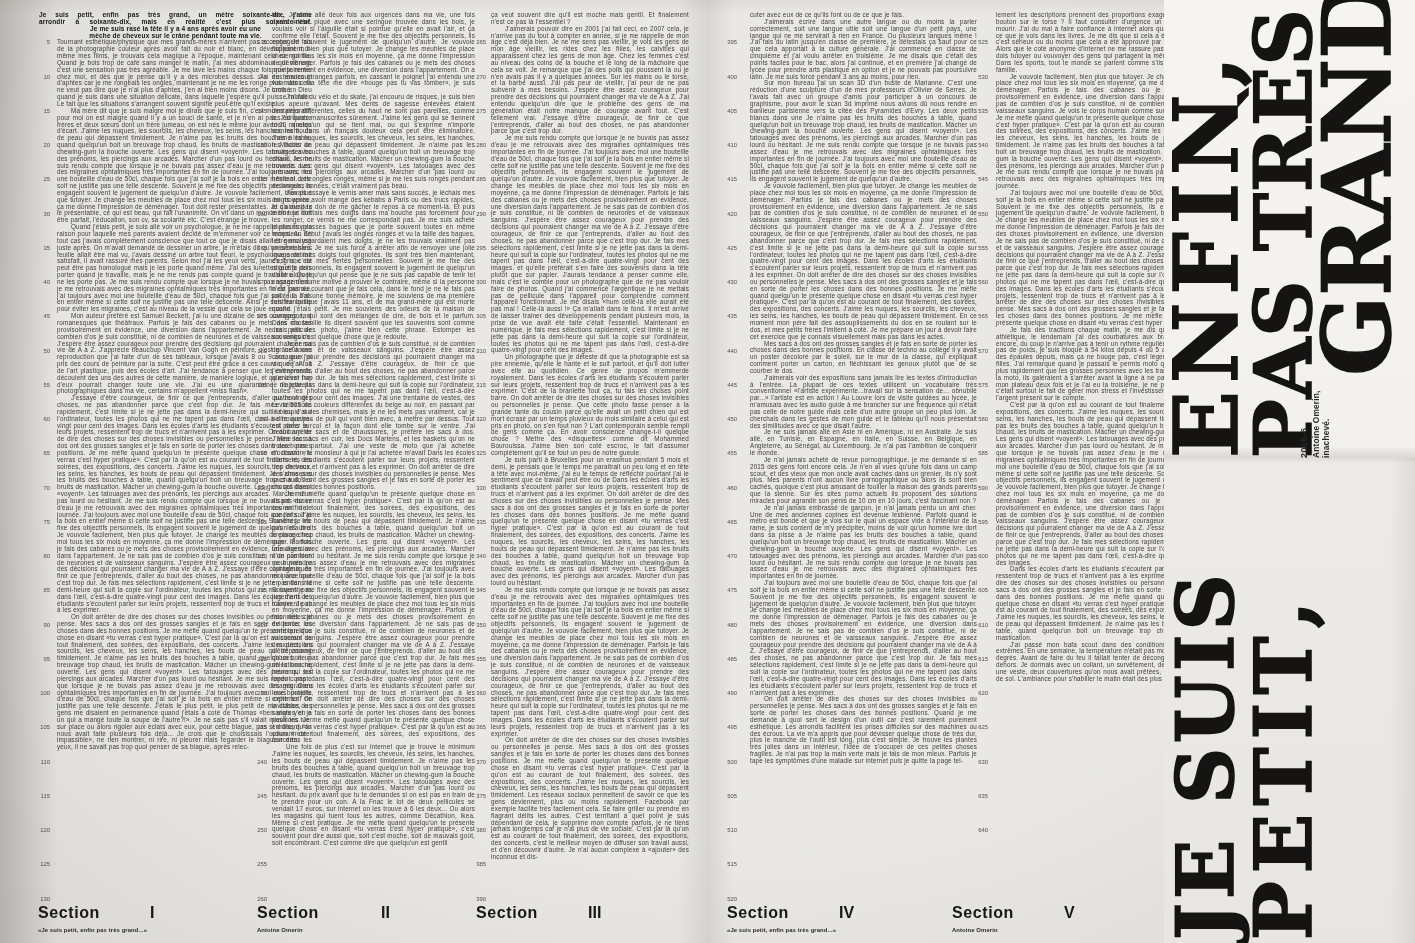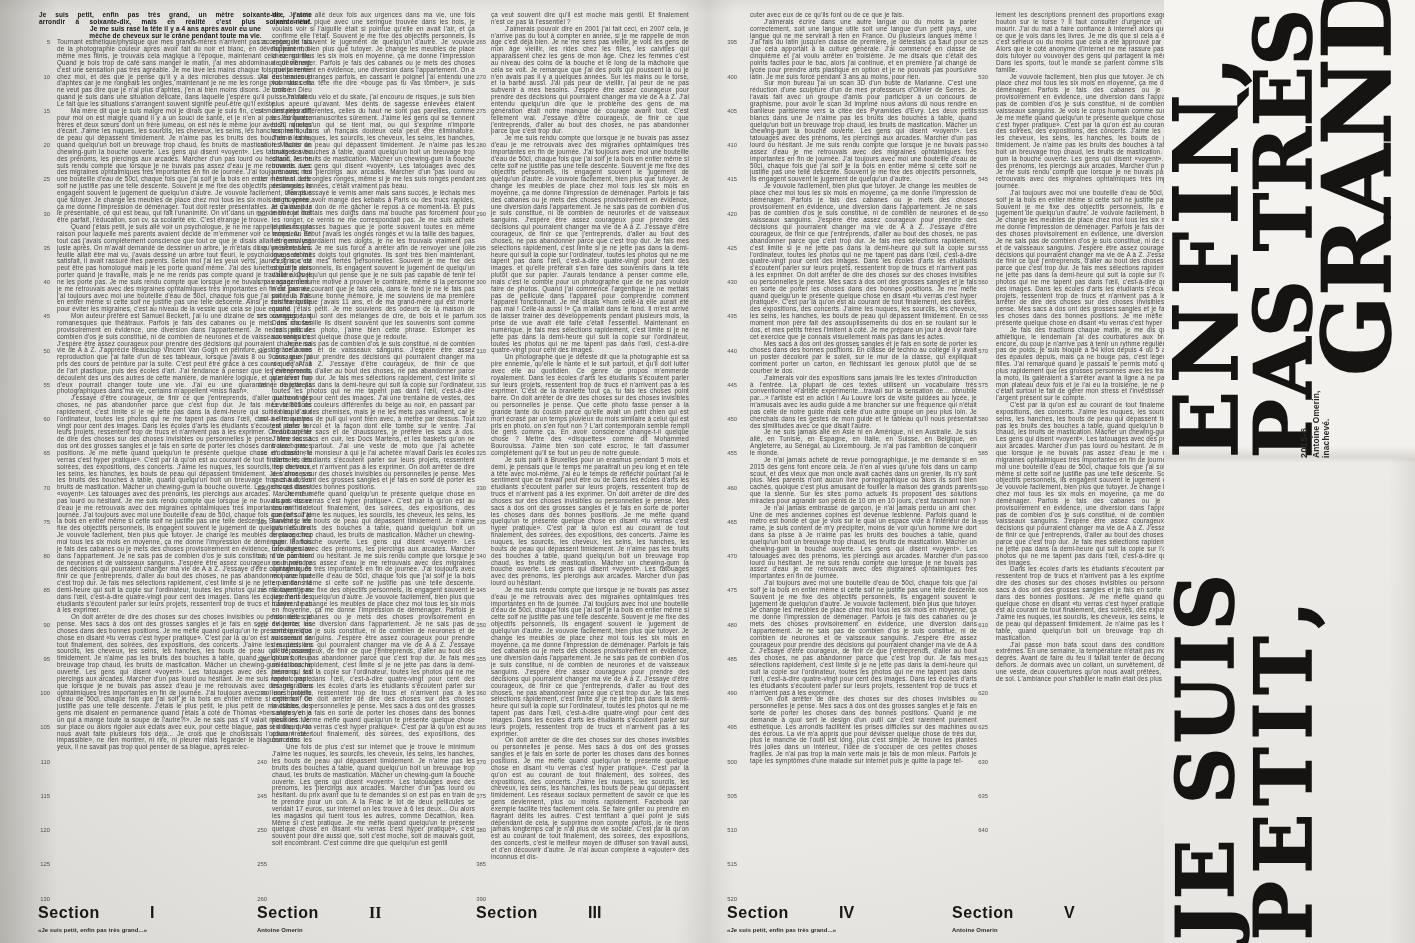--- a/index.html
+++ b/index.html
@@ -231,21 +231,21 @@
       <div class="lnum" style="left: 964px; width: 24px; top: 724.4px;">625</div>
       <div class="lnum" style="left: 964px; width: 24px; top: 758.65px;">630</div>
       <div class="lnum" style="left: 964px; width: 24px; top: 792.9px;">635</div>
       <div class="lnum" style="left: 964px; width: 24px; top: 827.15px;">640</div>
     </div>
   <div id="footers-root">
       <div class="foot-label" style="left: 38px;">Section</div>
       <div class="foot-num" style="left: 150px;">I</div>
       <div class="foot-sub" style="left: 38px;">«Je suis petit, enfin pas très grand...»</div>
       <div class="foot-label" style="left: 257px;">Section</div>
-      <div class="foot-num" style="left: 369px; font-family: Liberation Serif, serif;">II</div>
+      <div class="foot-num" style="left: 381px;">II</div>
       <div class="foot-sub" style="left: 257px;">Antoine Omerin</div>
       <div class="foot-label" style="left: 476px;">Section</div>
       <div class="foot-num" style="left: 588px;">III</div>
       <div class="foot-label" style="left: 727px;">Section</div>
       <div class="foot-num" style="left: 839px;">IV</div>
       <div class="foot-sub" style="left: 727px;">«Je suis petit, enfin pas très grand...»</div>
       <div class="foot-label" style="left: 952px;">Section</div>
       <div class="foot-num" style="left: 1064px;">V</div>
       <div class="foot-sub" style="left: 952px;">Antoine Omerin</div>
     </div>

